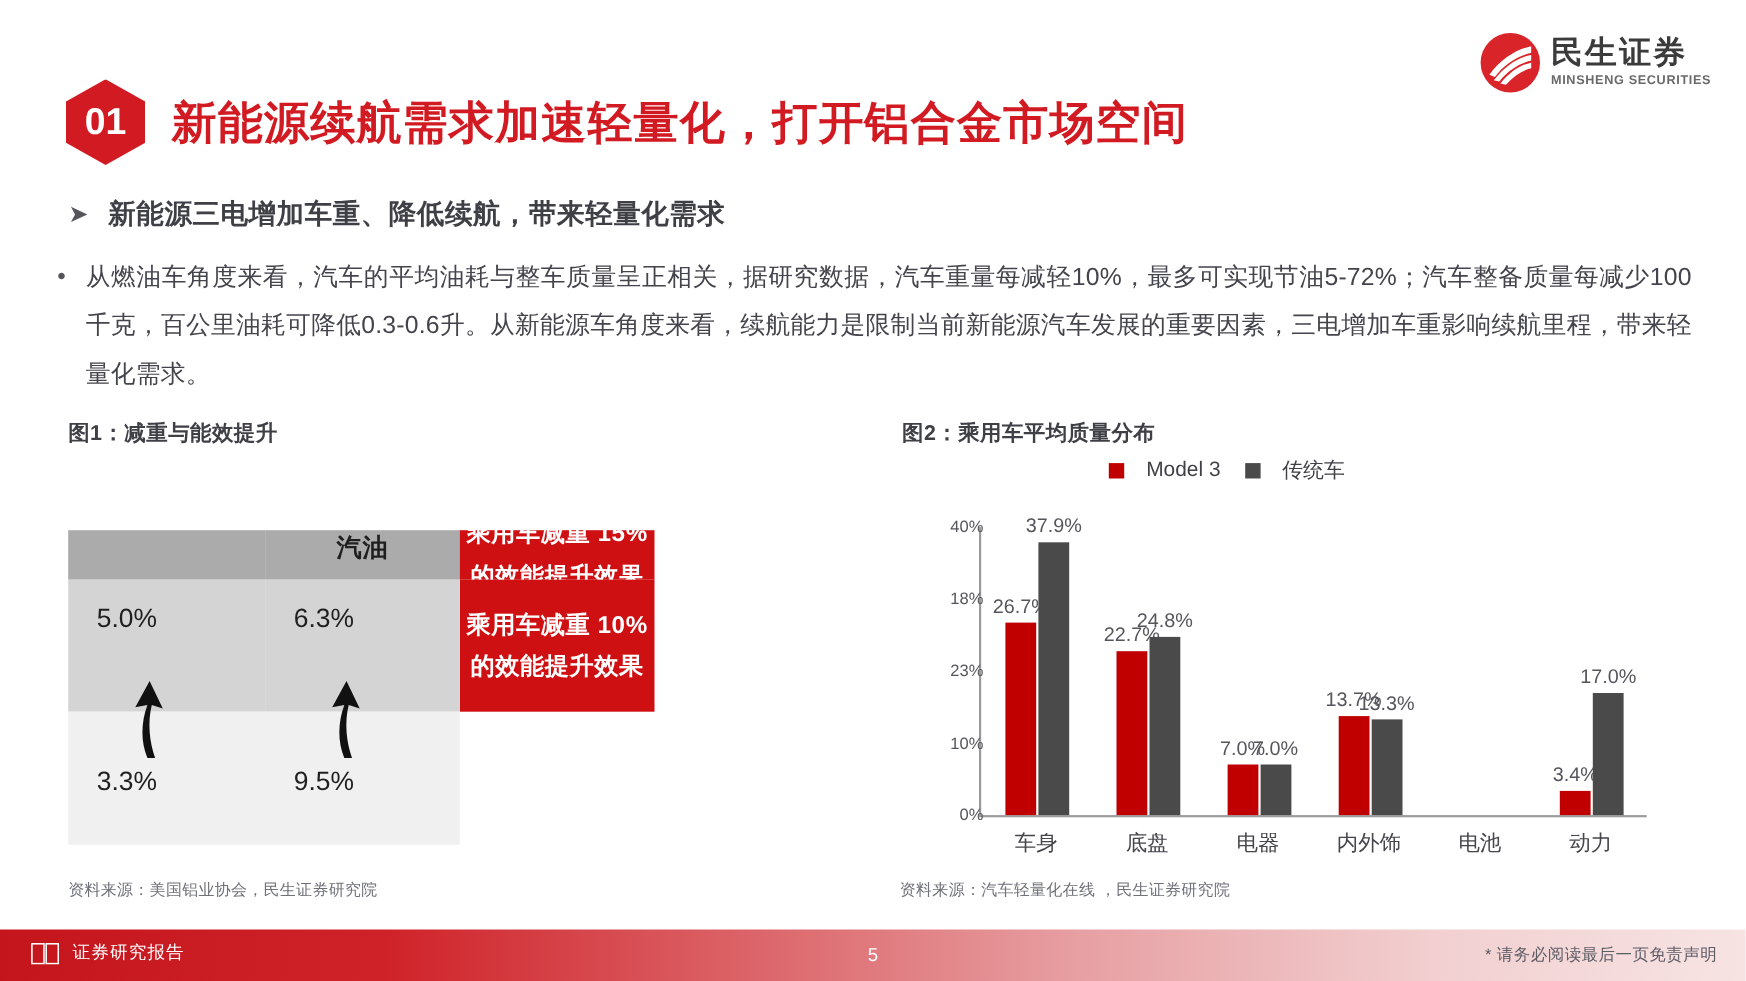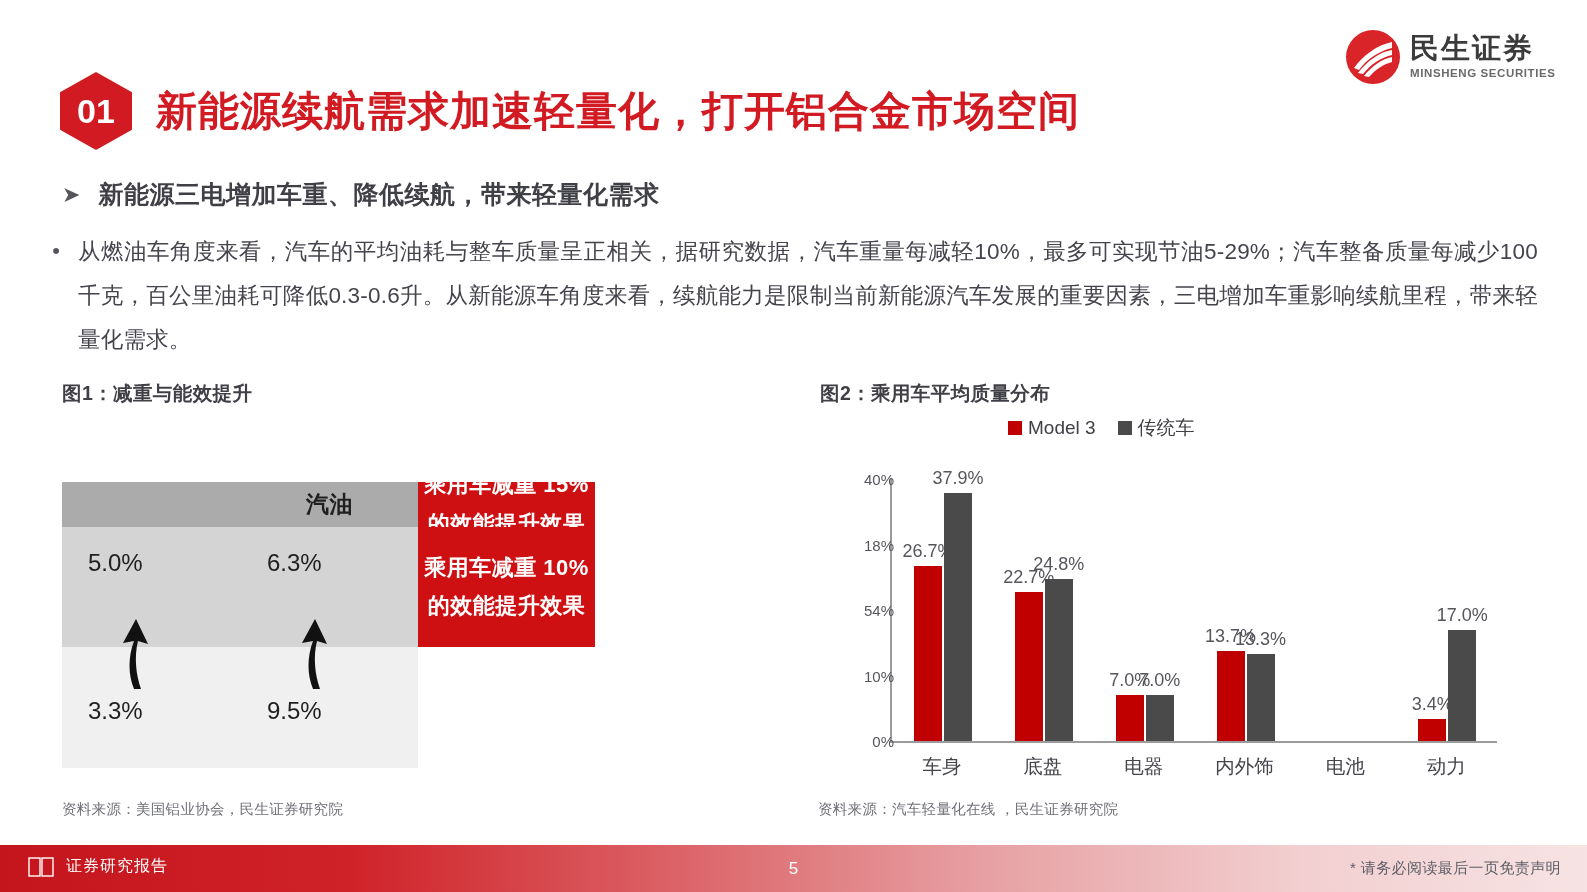--- a/index.html
+++ b/index.html
@@ -64,37 +64,37 @@
   #src2 { left: 818px; top: 800px; }
 
   
   #fig1-table {
     position: absolute; left: 62px; top: 482px;
     width: 533px; height: 286px;
     display: grid;
     grid-template-columns: 179px 177px 177px;
     grid-template-rows: 45px 120px 121px;
   }
-  .t-head { background: #ababab; display: flex; align-items: center; justify-content: center; }
+  .t-head { background: #ababab; display: flex; justify-content: center; }
   .t-head-label { font-size: 23px; font-weight: bold; color: #1f1f1f; letter-spacing: 0.5px; }
   .t-rowhead {
     background: #CE1013; color: #ffffff; font-size: 22px; font-weight: bold;
     display: flex; flex-direction: column; align-items: center; justify-content: center;
     line-height: 1.75; letter-spacing: 0.5px;
   }
   .t-cell-a { background: #d4d4d4; position: relative; }
   .t-cell-b { background: #f0f0f0; position: relative; }
   .t-val { position: absolute; left: 26px; top: 22px; font-size: 24px; color: #1f1f1f; }
   .t-cell-b .t-val { top: 50px; }
   .arrow-up { position: absolute; left: 52px; bottom: -42px; width: 40px; height: 72px; z-index: 5; }
 
   
   #chart { position: absolute; left: 818px; top: 415px; width: 700px; height: 360px; }
   #legend { position: absolute; left: 190px; top: 0px; display: flex; align-items: center; gap: 22px; }
-  .lg-item { display: flex; align-items: center; gap: 6px; }
+  .lg-item { display: flex; align-items: center; gap: 20px; }
   .lg-swatch { width: 14px; height: 14px; flex: none; }
   .lg-label { font-size: 19px; color: #404046; }
 
   #plot { position: absolute; left: 0px; top: 36px; width: 700px; height: 324px; }
   .ytick {
     position: absolute; right: 624px; font-size: 15px; color: #55555c;
     transform: translateY(-50%); white-space: nowrap; margin-left: 38px;
   }
   #yaxis-line { position: absolute; left: 72px; top: 28px; width: 2px; height: 262px; background: #9b9b9b; }
   #xaxis-line { position: absolute; left: 72px; top: 290px; width: 607px; height: 2px; background: #9b9b9b; }
@@ -150,21 +150,21 @@
     <div id="main-title">新能源续航需求加速轻量化，打开铝合金市场空间</div>
   </div>
 
   <div id="subhead">
     <span id="subhead-arrow">➤</span>
     <span id="subhead-text">新能源三电增加车重、降低续航，带来轻量化需求</span>
   </div>
 
   <div id="body-block">
     <span id="body-bullet">•</span>
-    <p id="body-text">从燃油车角度来看，汽车的平均油耗与整车质量呈正相关，据研究数据，汽车重量每减轻10%，最多可实现节油5-29%；汽车整备质量每减少100千克，百公里油耗可降低0.3-0.6升。从新能源车角度来看，续航能力是限制当前新能源汽车发展的重要因素，三电增加车重影响续航里程，带来轻量化需求。</p>
+    <p id="body-text">从燃油车角度来看，汽车的平均油耗与整车质量呈正相关，据研究数据，汽车重量每减轻10%，最多可实现节油5-72%；汽车整备质量每减少100千克，百公里油耗可降低0.3-0.6升。从新能源车角度来看，续航能力是限制当前新能源汽车发展的重要因素，三电增加车重影响续航里程，带来轻量化需求。</p>
   </div>
 
   <div id="fig1-caption" class="fig-caption">图1：减重与能效提升</div>
 
   <div id="fig1-table">
     <div class="t-head"></div>
     <div class="t-head">
       <span class="t-head-label">汽油</span>
     </div>
 
@@ -242,21 +242,21 @@
           </div>
           <div class="group" style="left: 504.167px; width: 100.833px;">
             <div class="bar s0" style="height: 22.27px;"></div>
             <div class="dlabel" style="left: 36px; bottom: 26.27px;">3.4%</div>
             <div class="bar s1" style="height: 111.35px;"></div>
             <div class="dlabel" style="left: 66px; bottom: 115.35px;">17.0%</div>
           </div>
         </div>
     <div class="ytick" style="top: 290px;">0%</div>
         <div class="ytick" style="top: 224.5px;">10%</div>
-        <div class="ytick" style="top: 159px;">54%</div>
+        <div class="ytick" style="top: 159px;">23%</div>
         <div class="ytick" style="top: 93.5px;">18%</div>
         <div class="ytick" style="top: 28px;">40%</div>
         <div class="xlabel" style="left: 124px;">车身</div>
         <div class="xlabel" style="left: 224.833px;">底盘</div>
         <div class="xlabel" style="left: 325.667px;">电器</div>
         <div class="xlabel" style="left: 426.5px;">内外饰</div>
         <div class="xlabel" style="left: 527.333px;">电池</div>
         <div class="xlabel" style="left: 628.167px;">动力</div>
       </div>
   </div>

